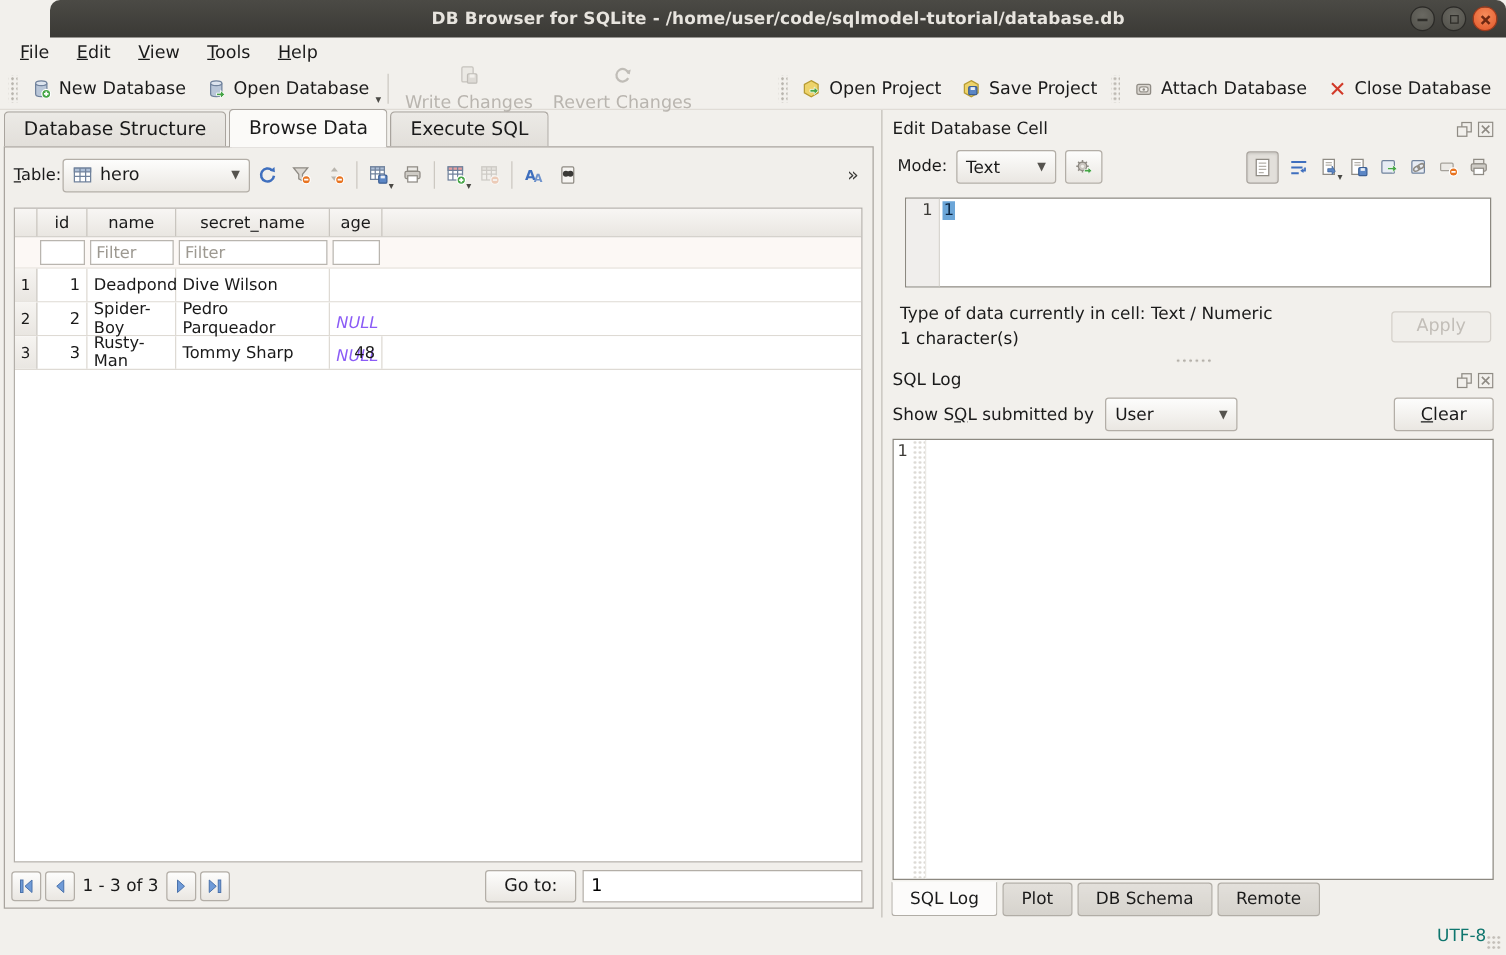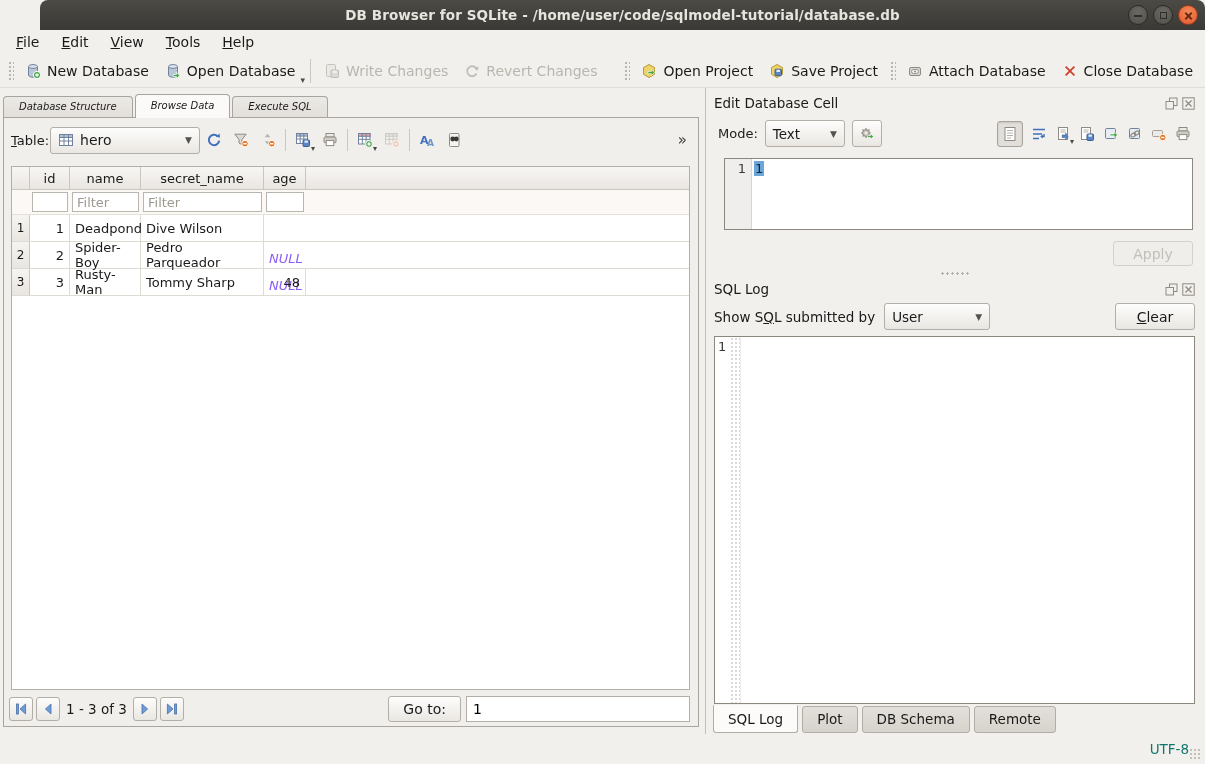--- a/index.html
+++ b/index.html
@@ -29,39 +29,39 @@
   .menubar { height:24px; display:flex; align-items:center; padding-left:5px; font-size:14px; flex:none; }
   .menu-item { padding:2px 11px; border-radius:2px; }
 
   
   .toolbar { height:34px; display:flex; align-items:center; padding:0 4px; flex:none;
     border-bottom:1px solid #e0dcd6; font-size:14px; }
   .tb-handle { width:7px; height:22px; margin:0 3px;
     background-image:radial-gradient(circle,#b9b5ae 1px,transparent 1.2px);
     background-size:4px 4px; background-position:1px 1px; }
   .tb-btn { display:flex; align-items:center; gap:6px; padding:4px 8px; border-radius:3px; white-space:nowrap; }
-  .tb-btn.disabled { color:#b9b5af; }
+  .tb-btn.disabled { color:#b9b5af;flex-direction:column; }
   .tb-sep { width:1px; height:24px; background:#ccc8c1; margin:0 5px; }
   .tb-caret { font-size:9px; color:#4a4945; margin-left:-3px; align-self:flex-end; padding-bottom:2px; }
   .tb-spacer { flex:1; }
   .ico { display:inline-flex; width:16px; height:16px; position:relative; flex:none; }
   .ico svg { width:16px; height:16px; }
   .red-x { color:#d23b2a; font-weight:bold; font-size:15px; line-height:16px; }
 
   
   .main { position:relative; flex:1; }
   .left-pane { position:absolute; left:0; top:0; width:702px; bottom:0; }
   .v-splitter { position:absolute; left:702px; top:0; bottom:0; width:7px; }
   .v-splitter::after { content:""; position:absolute; left:3px; top:0; bottom:0; width:1px; background:#c2beb8; }
   .right-pane { position:absolute; left:709px; right:0; top:0; bottom:0; display:flex; flex-direction:column; padding:0 8px 0 3px; }
 
   
   .tabbar { display:flex; align-items:flex-end; height:29px; padding-left:3px; position:relative; z-index:2; }
-  .tab { padding:4px 15px 5px; font-size:10px; background:linear-gradient(#eceae6,#e2dfda);
-    border:1px solid #a9a49e; border-bottom:none; border-radius:4px 4px 0 0; margin-right:2px;font-style:italic; }
+  .tab { padding:4px 15px 5px; font-size:15px; background:linear-gradient(#eceae6,#e2dfda);
+    border:1px solid #a9a49e; border-bottom:none; border-radius:4px 4px 0 0; margin-right:2px; }
   .tab.active { background:#fbfaf8; position:relative; top:1px; padding-top:5px; padding-bottom:7px; }
 
   .left-box { position:absolute; left:3px; right:3px; top:29px; bottom:7px;
     border:1px solid #a9a49e; background:#f1efeb; }
 
   
   .grid-controls { height:44px; display:flex; align-items:center; padding:0 7px; gap:1px; }
   .combo { height:27px; display:flex; align-items:center; gap:6px; padding:0 7px;
     background:linear-gradient(#fdfdfc,#eae7e2); border:1px solid #b3aea7; border-radius:3px; font-size:14px; }
   .combo .dd { margin-left:auto; font-size:9px; color:#55534e; }
@@ -578,20 +578,24 @@
             </span>
         </div>
       </div>
 
       <div class="cell-editor">
         <div class="gutter">1</div>
         <div class="editor-text"><span class="sel">1</span></div>
       </div>
 
       <div class="info-row">
+        <div class="info-lines">
+          <div>Type of data currently in cell: Text / Numeric</div>
+          <div>1 character(s)</div>
+        </div>
         <div class="apply-btn">Apply</div>
       </div>
 
       <div class="h-splitter">
           <span class="dots"></span>
         </div>
 
       <div class="dock-title" style="margin-top:0">
         <span class="dt-label">SQL Log</span>
         <span class="dock-icons">

